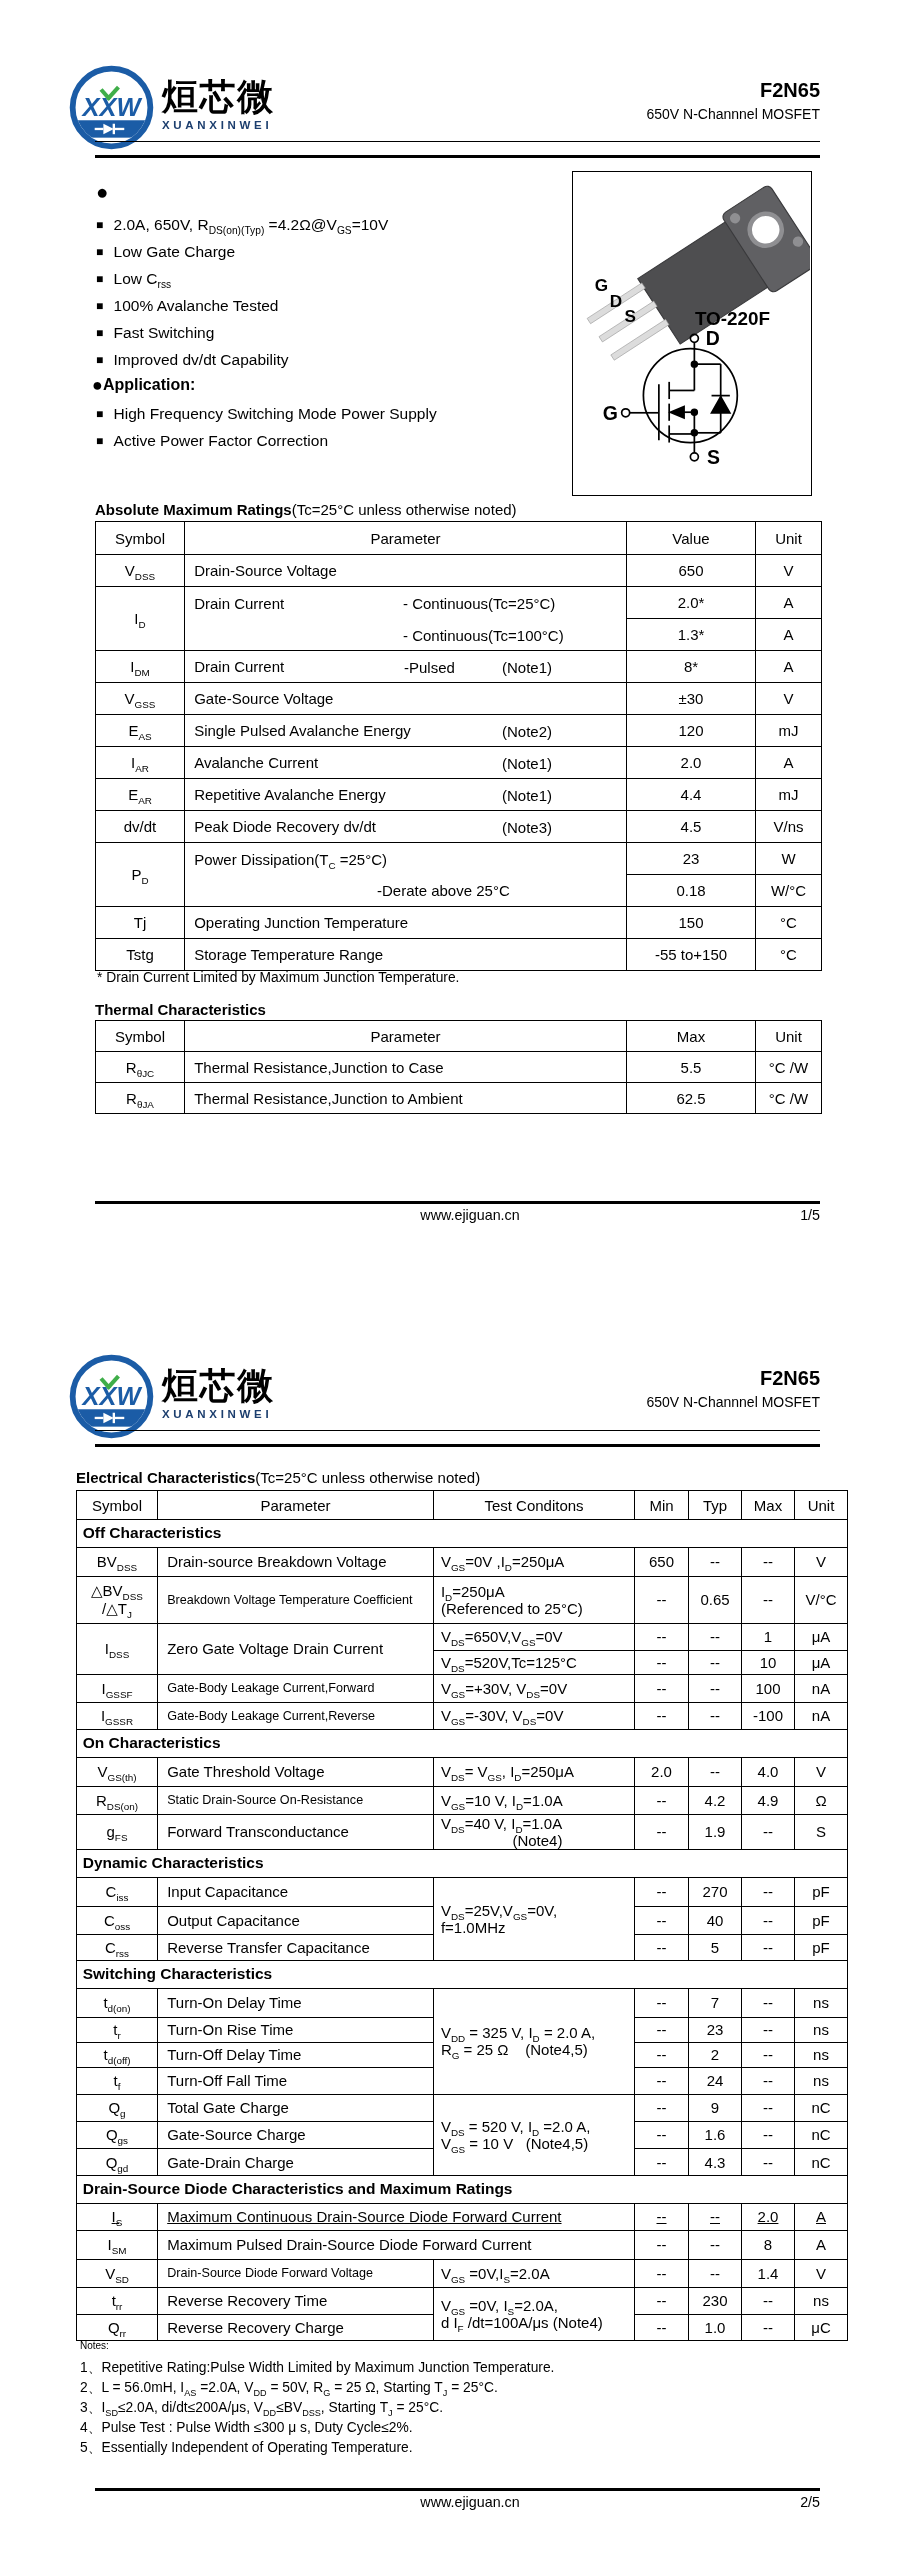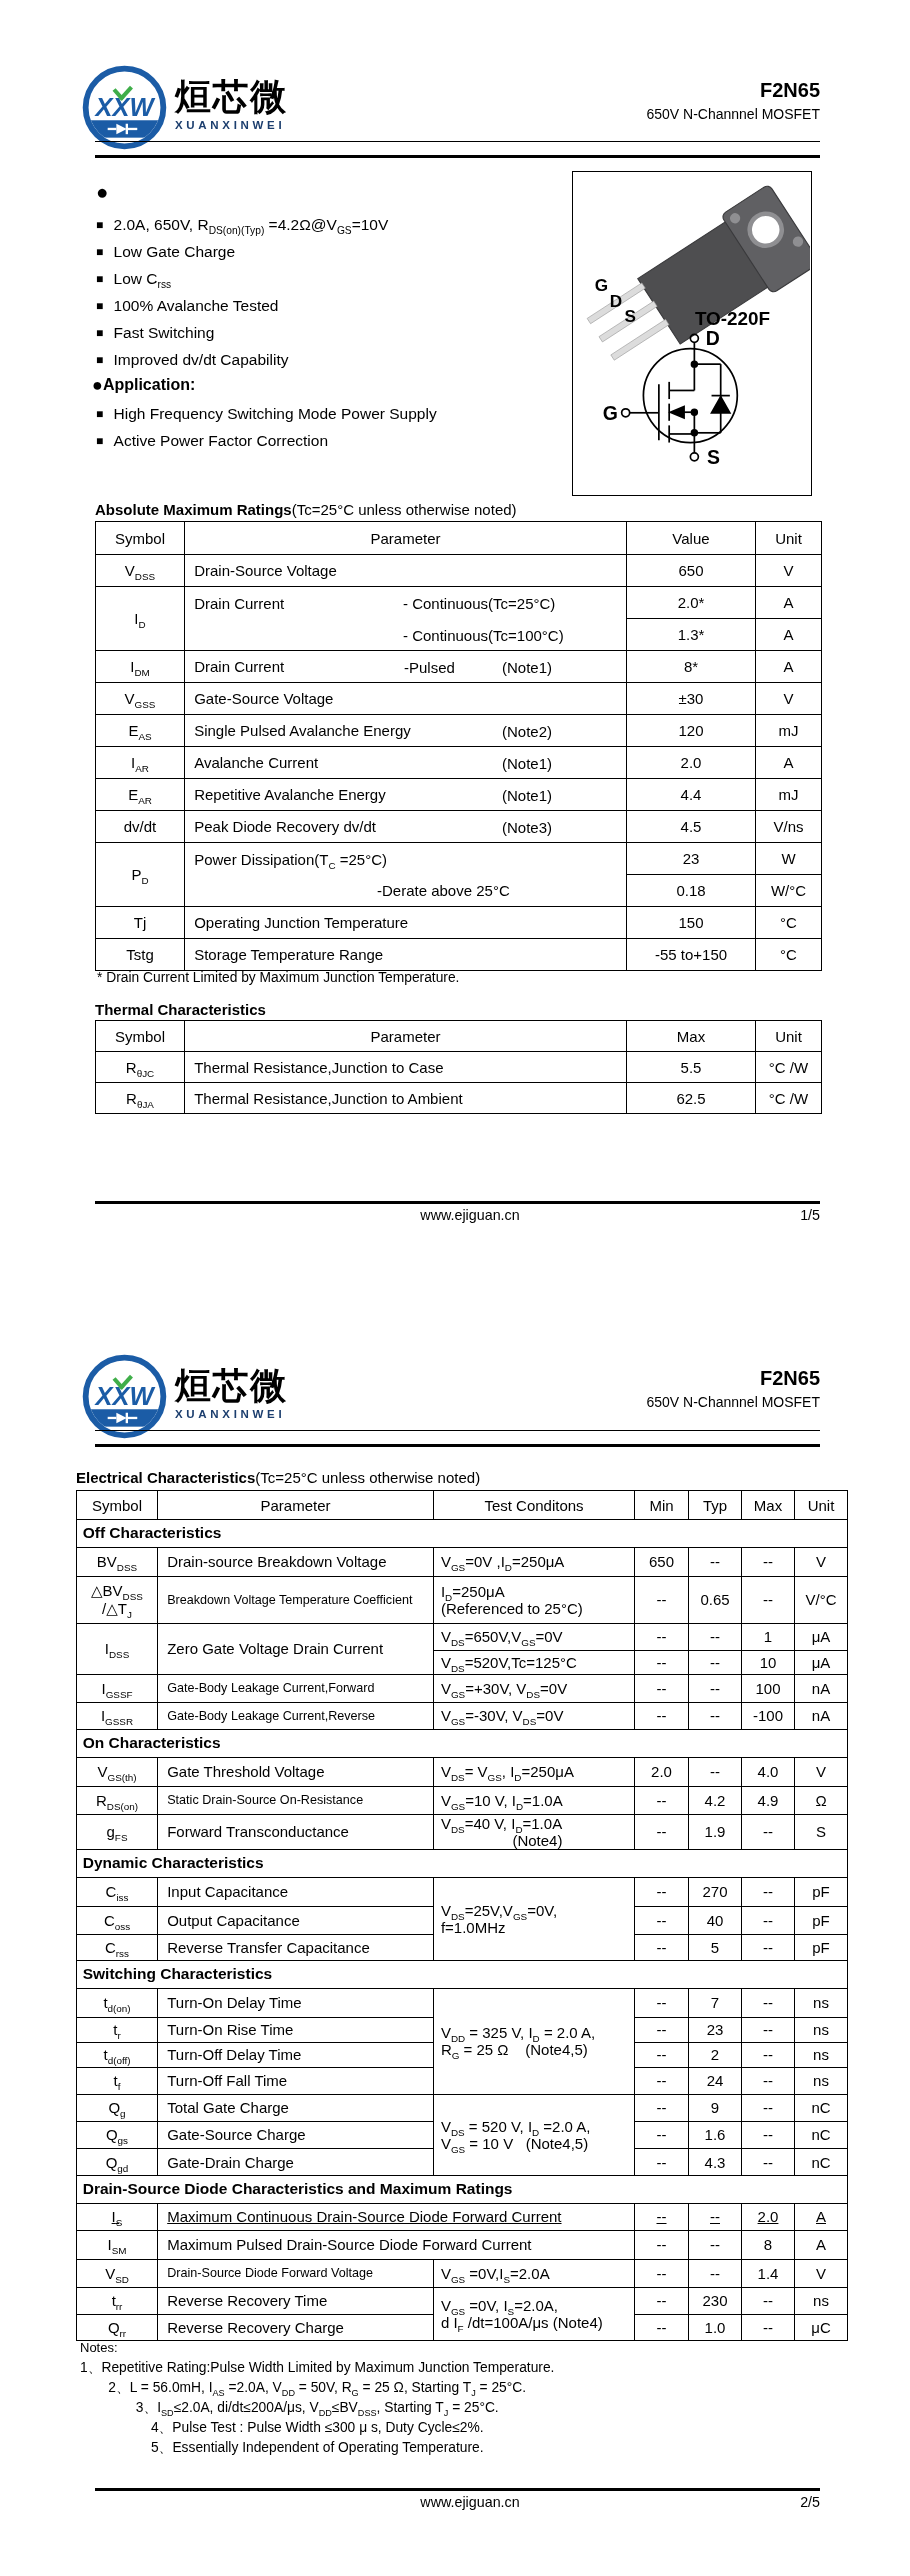--- a/index.html
+++ b/index.html
@@ -2,21 +2,21 @@
 <html style="font-size:9.2px"><head>
 <meta charset="utf-8">
 <style>
   html,body{margin:0;padding:0;background:#ffffff;}
   .sheet{position:relative;width:910px;height:2576px;background:#fff;outline:0.6px solid #c9c9c9;
          font-family:"Liberation Sans","DejaVu Sans",sans-serif;color:#000;overflow:hidden;}
   .rule{position:absolute;left:95px;width:725px;background:#000;}
   .rule.thin{height:1.1px;}
   .rule.thick{height:2.9px;}
   
-  .brand{position:absolute;left:81px;display:flex;gap:6.9px;align-items:flex-start;}
+  .brand{position:absolute;left:68px;display:flex;gap:6.9px;align-items:flex-start;}
   .brand svg{flex:0 0 auto;}
   .brand-col{padding-top:13.8px;}
   .brand-cn{font-size:36px;font-weight:bold;letter-spacing:1.7px;line-height:38px;color:#000;}
   .brand-latin{font-size:11.5px;font-weight:bold;letter-spacing:3.7px;color:#1c3e6e;margin-top:3.4px;}
   
   .titleblock{position:absolute;right:90px;text-align:right;}
   .pn{font-size:20px;font-weight:bold;line-height:23px;}
   .subtt{font-size:14px;line-height:22px;margin-top:1.1px;}
   
   .featdot{position:absolute;left:96px;font-size:20.6px;line-height:20.6px;}
@@ -40,23 +40,23 @@
   table.ds .c{text-align:left;padding-left:6.9px;}
   table.ds .rel{position:relative;}
   table.ds .sec{text-align:left;font-weight:bold;font-size:15.5px;padding-left:5.7px;}
   table.ds .small{font-size:12.6px;}
   .at{position:absolute;top:50%;transform:translateY(-50%);white-space:nowrap;}
   .nref{left:317px;}
   .ctr{display:block;text-align:center;}
   sub{font-size:66%;line-height:0;}
   
   .footnote{position:absolute;font-size:13.8px;}
-  .notes-label{position:absolute;font-size:13px;}
+  .notes-label{position:absolute;font-size:10px;}
   .noteslist{position:absolute;}
-  .note-line{font-size:13.8px;height:20px;white-space:nowrap;text-align:center;}
+  .note-line{font-size:13.8px;height:20px;white-space:nowrap;}
   
   .footer-url{position:absolute;left:83px;width:774px;text-align:center;font-size:14.3px;}
   .footer-page{position:absolute;right:90px;font-size:14.3px;}
 </style>
 </head>
 <body>
 
 <div class="sheet">
 
   <div class="brand" style="top:64px;">

